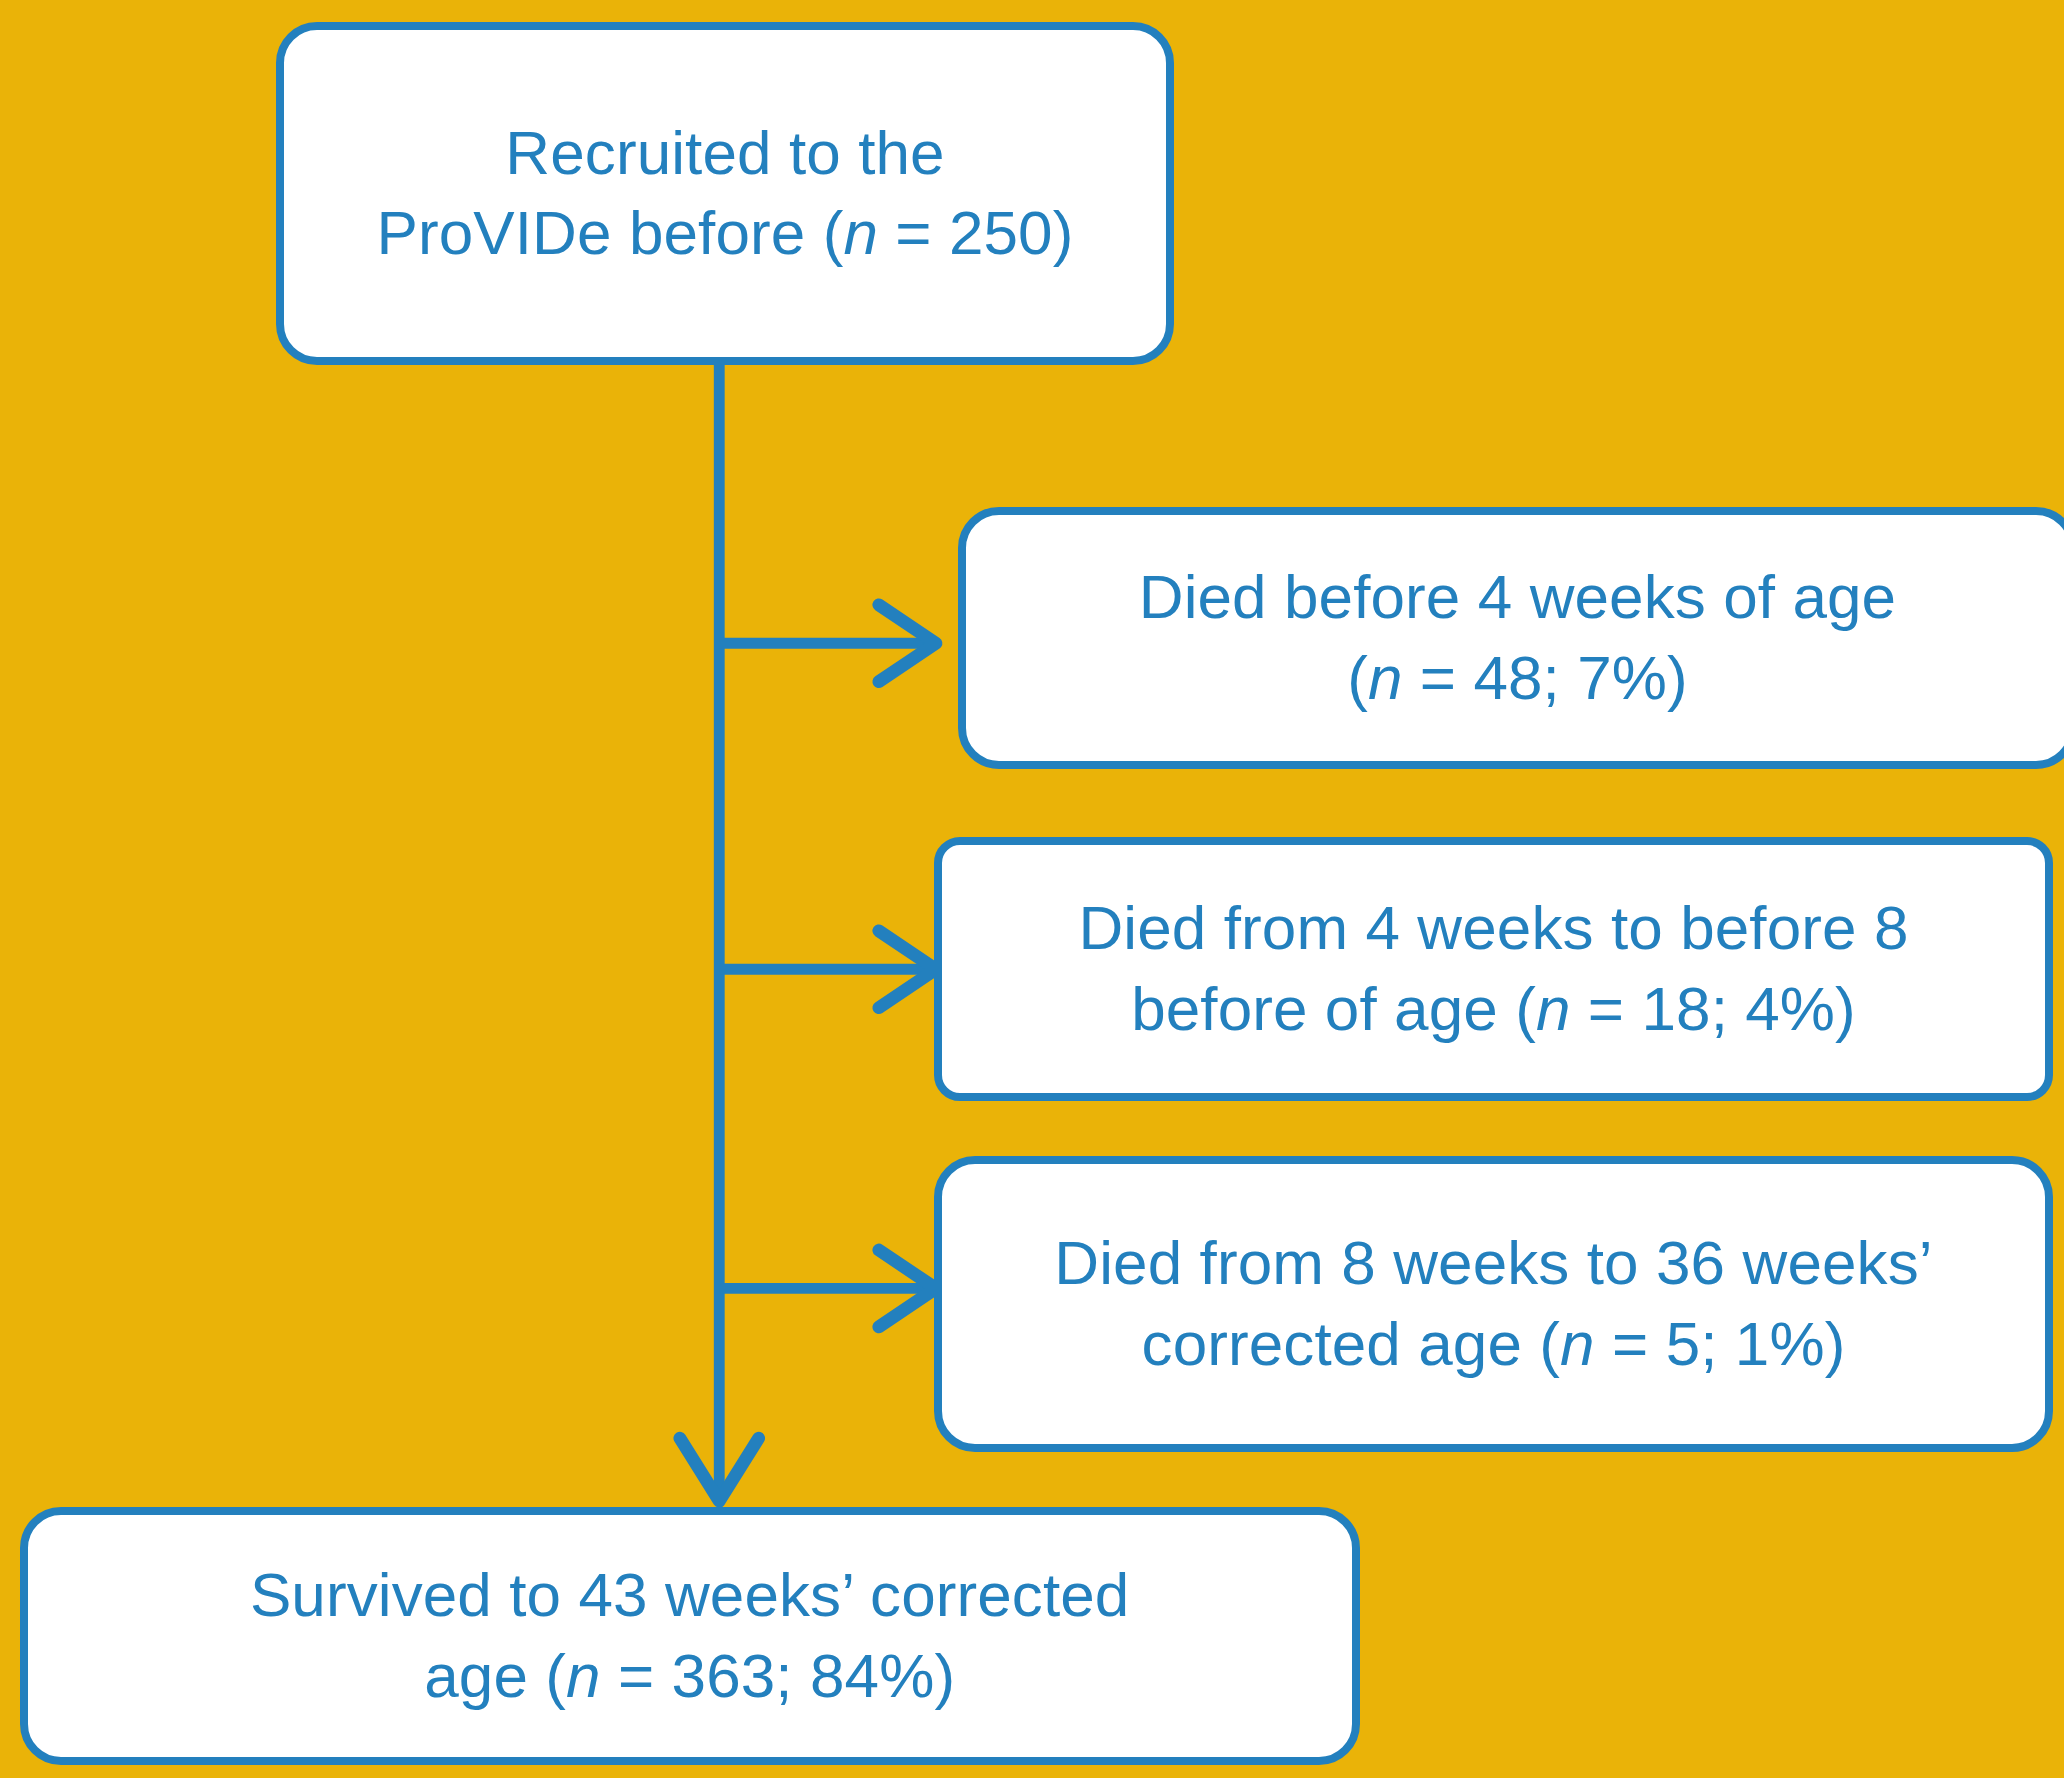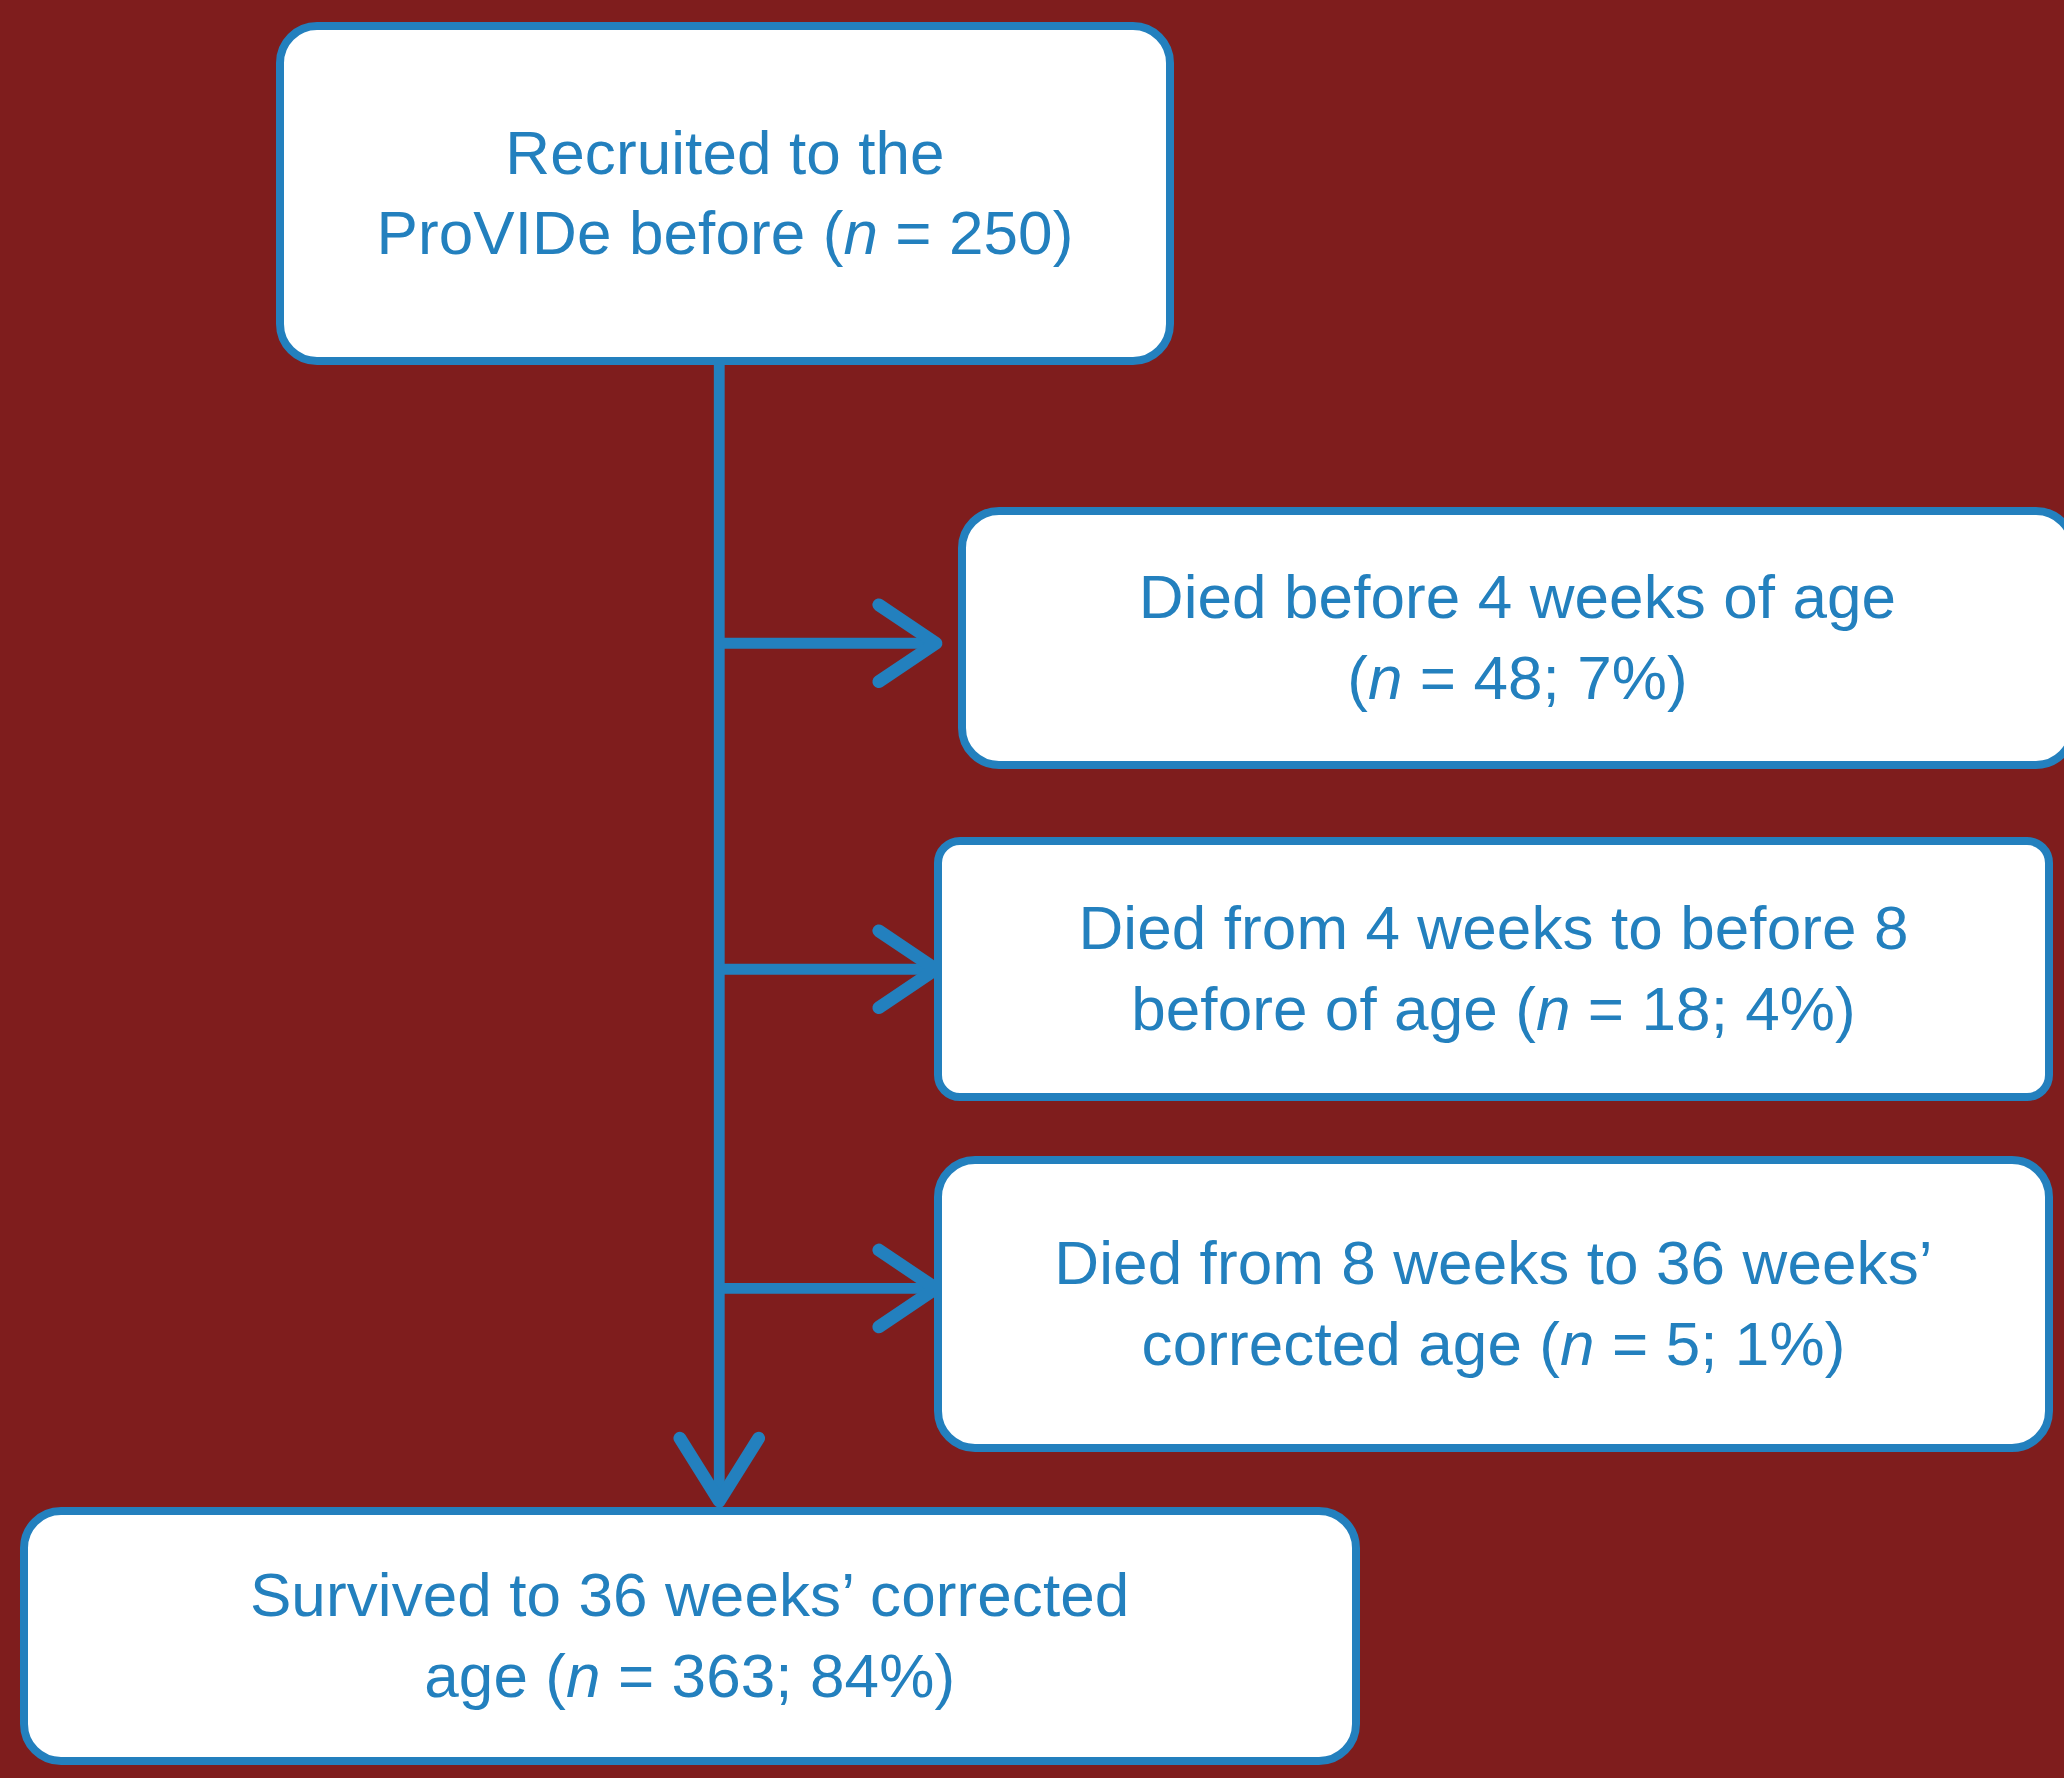--- a/index.html
+++ b/index.html
@@ -8,21 +8,21 @@
     padding: 0;
     background: #ffffff;
   }
   body {
     font-family: "Liberation Sans", "DejaVu Sans", sans-serif;
   }
   #canvas {
     position: relative;
     width: 2065px;
     height: 1778px;
-    background: #7f1d1d;
+    background: #eab308;
     overflow: hidden;
   }
   .flow-svg {
     position: absolute;
     left: 0;
     top: 0;
     width: 2065px;
     height: 1778px;
   }
   .node {
@@ -91,17 +91,17 @@
 
   <div class="node" id="node-died-4-8w">
     <span class="label node-text"><span>Died from 4 weeks to before 8</span><br><span>before of age (</span><span class="var">n</span><span> = 18; 4%)</span></span>
   </div>
 
   <div class="node" id="node-died-8-36w">
     <span class="label node-text"><span>Died from 8 weeks to 36 weeks’</span><br><span>corrected age (</span><span class="var">n</span><span> = 5; 1%)</span></span>
   </div>
 
   <div class="node" id="node-survived">
-    <span class="label node-text"><span>Survived to 36 weeks’ corrected</span><br><span>age (</span><span class="var">n</span><span> = 363; 84%)</span></span>
+    <span class="label node-text"><span>Survived to 43 weeks’ corrected</span><br><span>age (</span><span class="var">n</span><span> = 363; 84%)</span></span>
   </div>
 
 </div>
 
 
 </body></html>

